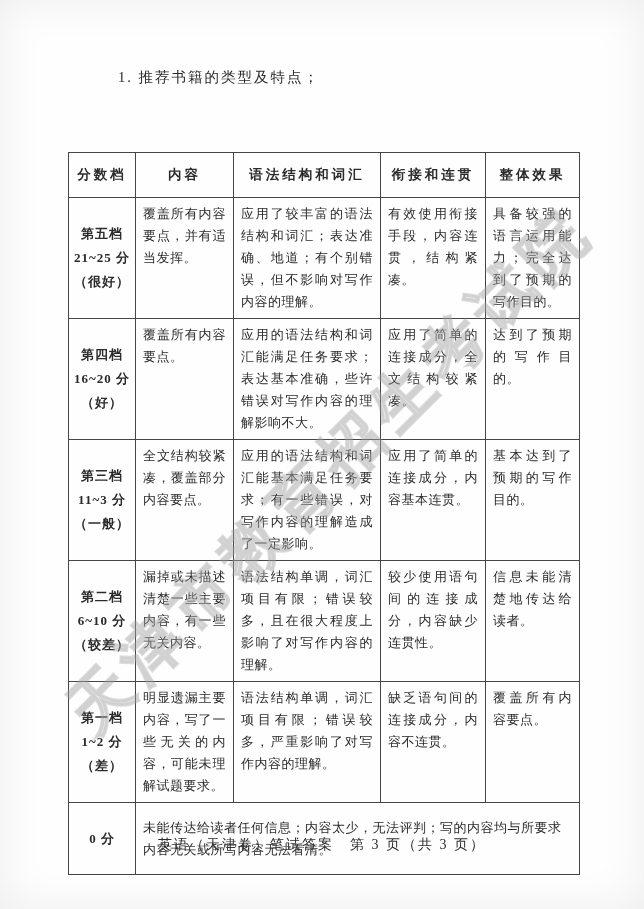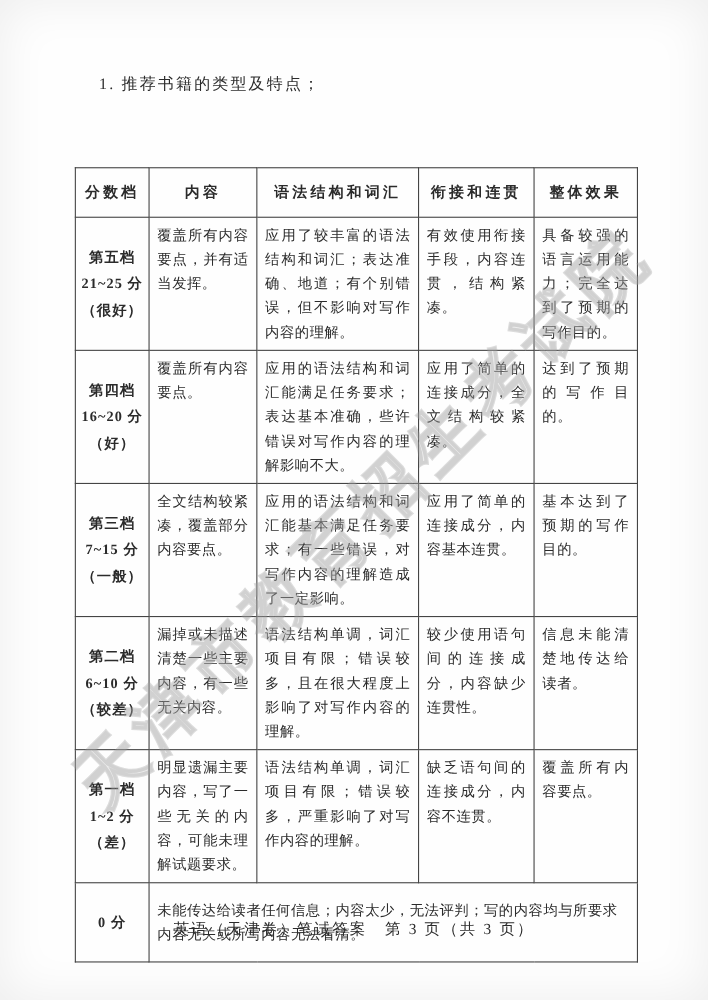--- a/index.html
+++ b/index.html
@@ -26,20 +26,21 @@
   .numbered-list {
     position: absolute;
     left: 90px;
     top: 66px;
   }
   .list-item {
     font-size: 14.5px;
     line-height: 23px;
     letter-spacing: 2px;
     color: #2b2b2b;
+    margin-left: 28px;
   }
   .section-heading {
     position: absolute;
     left: 69px;
     top: 121px;
     font-size: 15px;
     font-weight: bold;
     letter-spacing: 1.5px;
     color: #1f1f1f;
   }
@@ -165,21 +166,21 @@
           <span class="band-line">（好）</span>
         </td>
         <td class="desc-cell">覆盖所有内容要点。</td>
         <td class="desc-cell">应用的语法结构和词汇能满足任务要求；表达基本准确，些许错误对写作内容的理解影响不大。</td>
         <td class="desc-cell">应用了简单的连接成分，全文结构较紧凑。</td>
         <td class="desc-cell">达到了预期的写作目的。</td>
       </tr>
       <tr>
         <td class="band-cell">
           <span class="band-line">第三档</span>
-          <span class="band-line">7~15 分</span>
+          <span class="band-line">11~3 分</span>
           <span class="band-line">（一般）</span>
         </td>
         <td class="desc-cell">全文结构较紧凑，覆盖部分内容要点。</td>
         <td class="desc-cell">应用的语法结构和词汇能基本满足任务要求；有一些错误，对写作内容的理解造成了一定影响。</td>
         <td class="desc-cell">应用了简单的连接成分，内容基本连贯。</td>
         <td class="desc-cell">基本达到了预期的写作目的。</td>
       </tr>
       <tr>
         <td class="band-cell">
           <span class="band-line">第二档</span>

